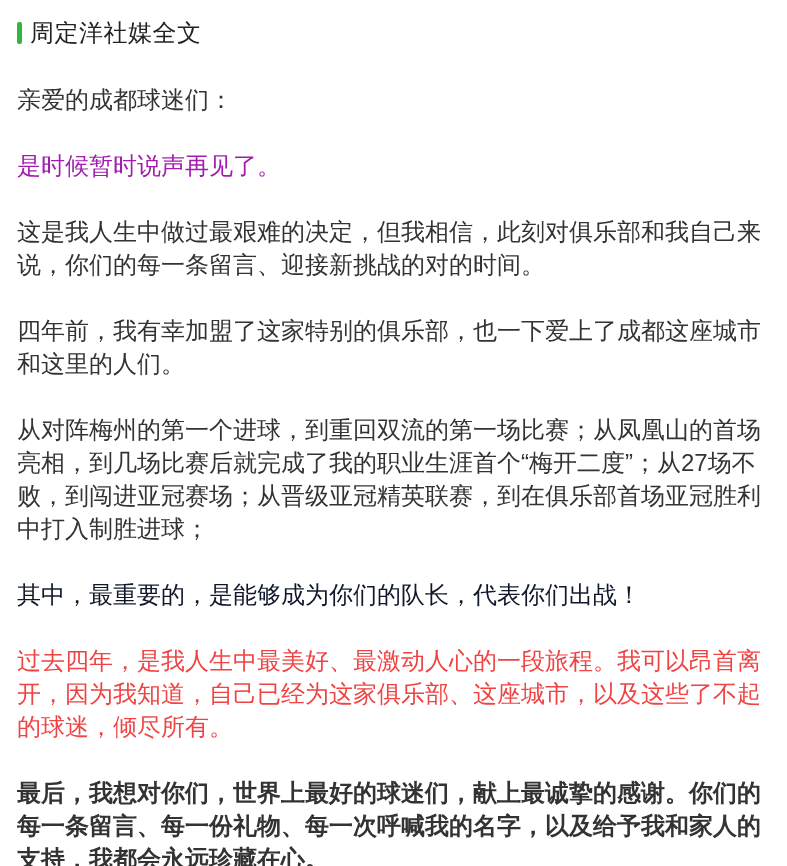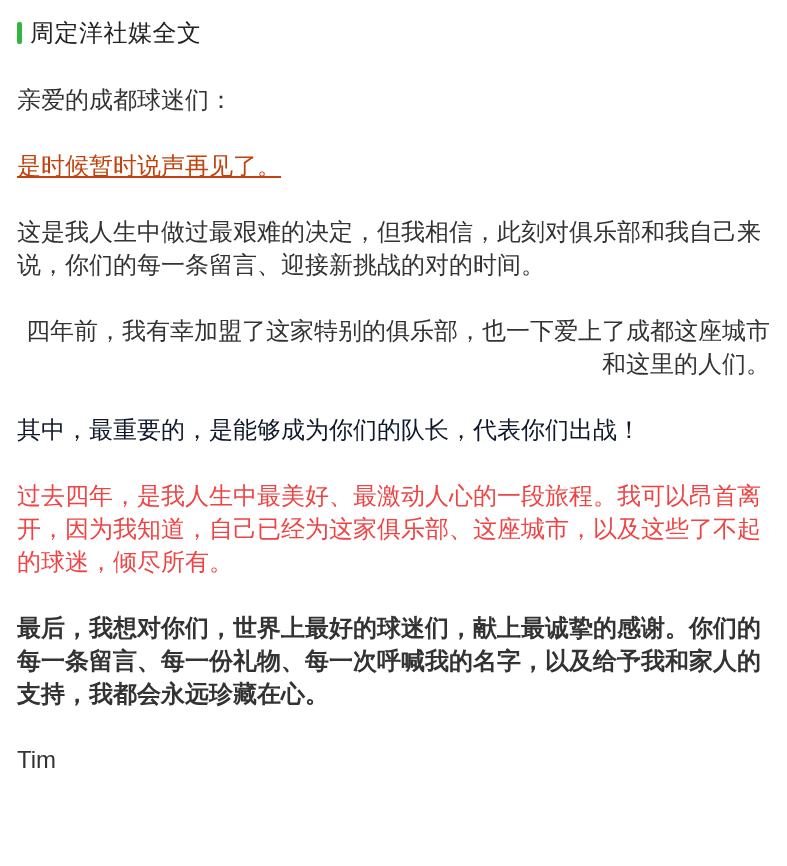--- a/index.html
+++ b/index.html
@@ -47,20 +47,21 @@
 </head>
 <body>
 
 <div class="article">
   <h1 class="title">
     <span class="accent-bar" style="background: rgb(51, 181, 64);"></span>
     <span style="color: rgb(34, 34, 34);">周定洋社媒全文</span>
   </h1>
 
   <p style="color: rgb(51, 51, 51);">亲爱的成都球迷们：</p>
-  <p style="color: #c2410c; text-decoration: underline;">是时候暂时说声再见了。</p>
+  <p style="color: #a21caf;">是时候暂时说声再见了。</p>
   <p style="color: rgb(51, 51, 51);">这是我人生中做过最艰难的决定，但我相信，此刻对俱乐部和我自己来说，你们的每一条留言、迎接新挑战的对的时间。</p>
-  <p style="color: rgb(51, 51, 51); text-align: right;">四年前，我有幸加盟了这家特别的俱乐部，也一下爱上了成都这座城市和这里的人们。</p>
+  <p style="color: rgb(51, 51, 51);">四年前，我有幸加盟了这家特别的俱乐部，也一下爱上了成都这座城市和这里的人们。</p>
+  <p style="color: rgb(51, 51, 51);">从对阵梅州的第一个进球，到重回双流的第一场比赛；从凤凰山的首场亮相，到几场比赛后就完成了我的职业生涯首个“梅开二度”；从27场不败，到闯进亚冠赛场；从晋级亚冠精英联赛，到在俱乐部首场亚冠胜利中打入制胜进球；</p>
   <p style="color: #0f172a;">其中，最重要的，是能够成为你们的队长，代表你们出战！</p>
   <p style="color: #ef4444;">过去四年，是我人生中最美好、最激动人心的一段旅程。我可以昂首离开，因为我知道，自己已经为这家俱乐部、这座城市，以及这些了不起的球迷，倾尽所有。</p>
   <p style="color: rgb(51, 51, 51); font-weight: bold;">最后，我想对你们，世界上最好的球迷们，献上最诚挚的感谢。你们的每一条留言、每一份礼物、每一次呼喊我的名字，以及给予我和家人的支持，我都会永远珍藏在心。</p>
   <p style="color: rgb(51, 51, 51);">Tim</p>
 </div>
 
 </body></html>

